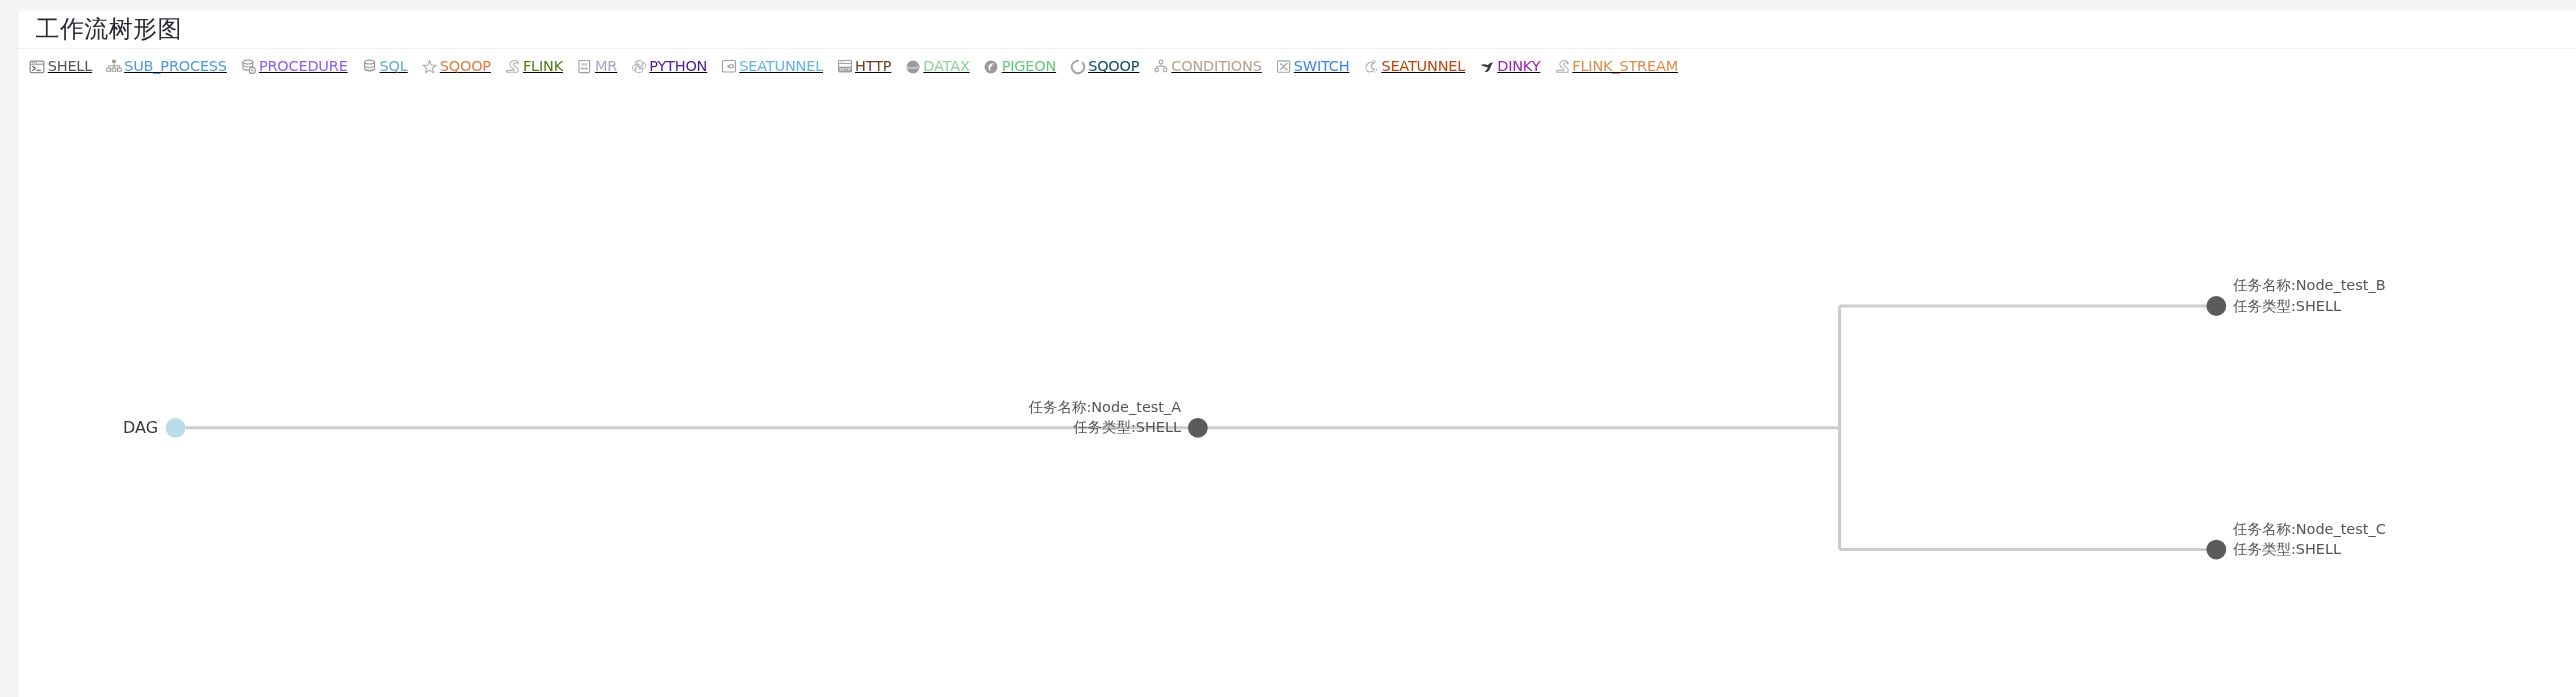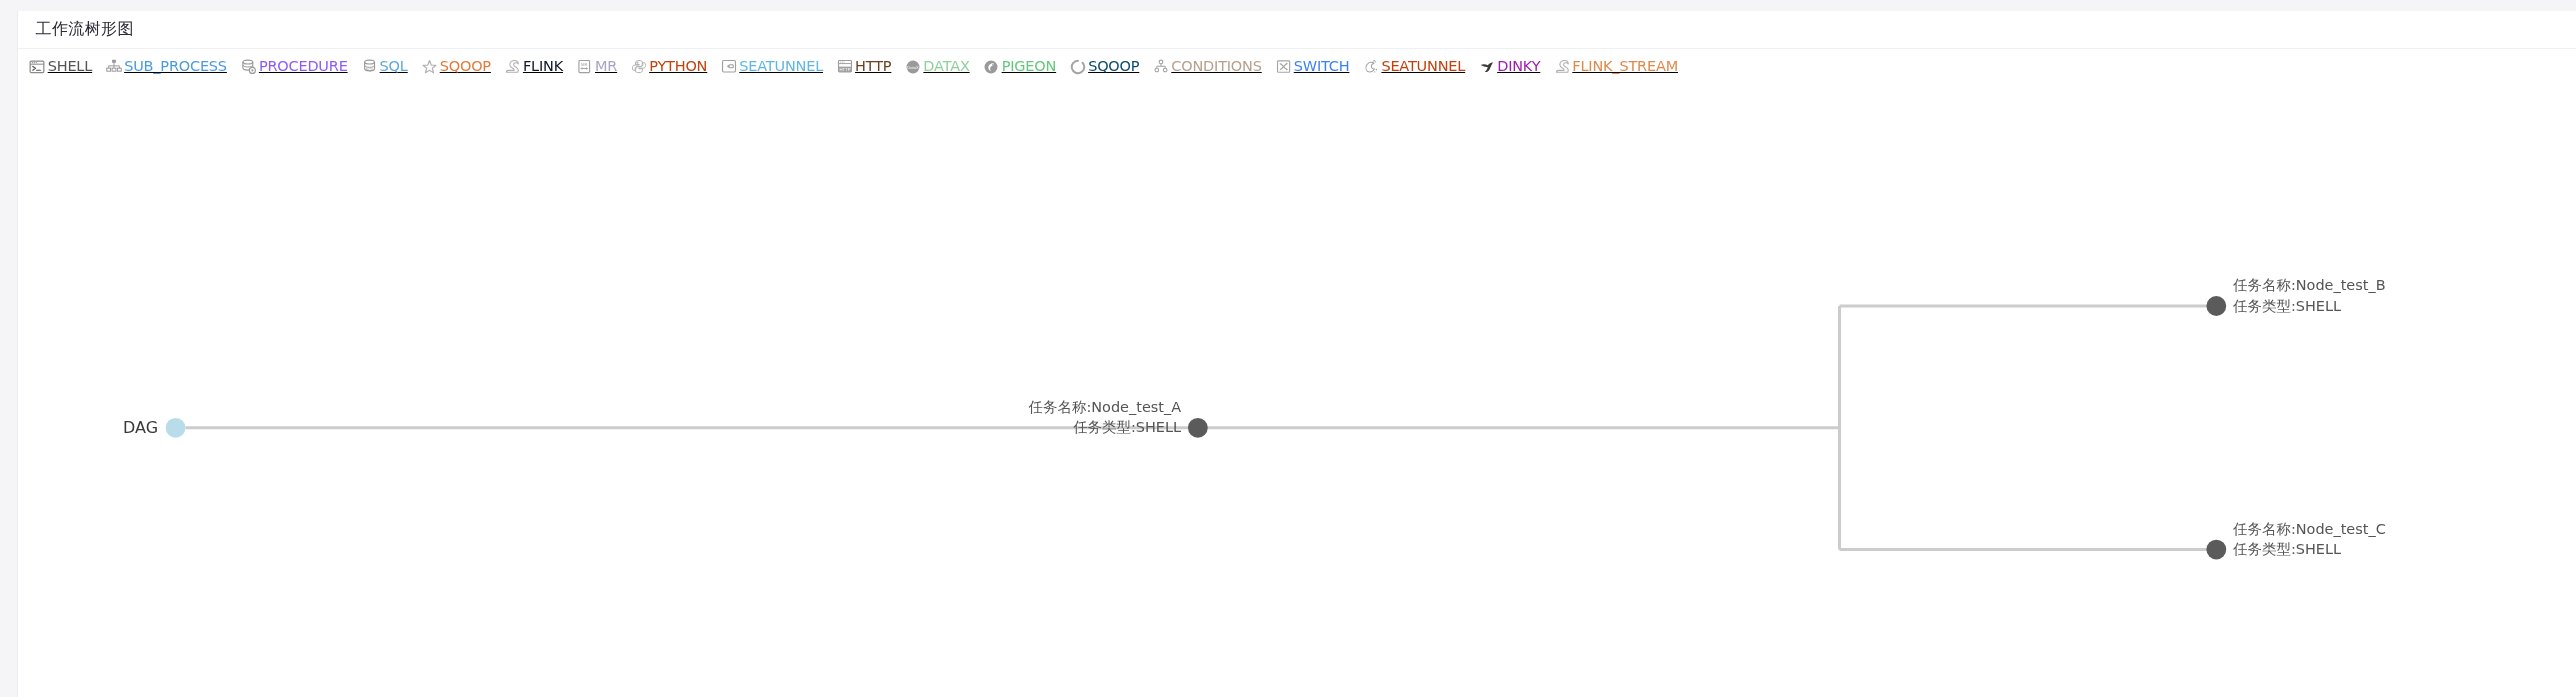--- a/index.html
+++ b/index.html
@@ -29,21 +29,21 @@
     overflow: hidden;
   }
   .card-header {
     height: 38px;
     border-bottom: 0.8px solid #eef0f3;
     display: flex;
     align-items: center;
     padding-left: 17.5px;
   }
   .card-title {
-    font-size: 16px;
+    font-size: 24px;
     color: #2b2b35;
     font-family: "DejaVu Sans", "Liberation Sans", sans-serif;
     letter-spacing: 0.4px;
     line-height: 1;
   }
   
   .legend {
     height: 36px;
     display: flex;
     align-items: center;
@@ -177,21 +177,21 @@
         </span>
         <span class="legend-label" style="color:#e07b39">SQOOP</span>
       </div>
 
       <div class="legend-item">
         <span class="legend-icon">
           <svg width="17" height="15.2" viewBox="0 0 22 20">
             <path d="M14 2 C10 2 7.5 4.5 7.5 7.5 C7.5 10 9.5 11 11 11.8 C12.6 12.6 13.5 13.5 13 15 L6 15 C4 15 3 16 3 17.5 L18 17.5 C19 15 18.5 12.5 16 11 C14 9.8 12.5 9 12.5 7.5 C12.5 6 13.5 5 15.5 5 C17 5 18 5.6 18.5 6.5 C19 4 17 2 14 2 Z" fill="none" stroke="#b0b0b0" stroke-width="1.4" stroke-linejoin="round"></path>
           </svg>
         </span>
-        <span class="legend-label" style="color:#0f172a">FLINK</span>
+        <span class="legend-label" style="color:#4d7c0f">FLINK</span>
       </div>
 
       <div class="legend-item">
         <span class="legend-icon">
           <svg width="14.5" height="15.2" viewBox="0 0 19 20">
             <rect x="2.5" y="2" width="14" height="16" rx="1.2" fill="#fff" stroke="#a0a0a0" stroke-width="1.5"></rect>
             <text x="9.5" y="9" text-anchor="middle" font-size="5.5" fill="#a0a0a0" font-family="Liberation Sans, sans-serif">MR</text>
             <line x1="5.5" y1="12.5" x2="13.5" y2="12.5" stroke="#a0a0a0" stroke-width="1.3"></line>
             <path d="M6.8 11 L5.3 12.5 L6.8 14" fill="none" stroke="#a0a0a0" stroke-width="1.2"></path>
             <path d="M12.2 11 L13.7 12.5 L12.2 14" fill="none" stroke="#a0a0a0" stroke-width="1.2"></path>
@@ -200,21 +200,21 @@
         <span class="legend-label" style="color:#a9a4c4">MR</span>
       </div>
 
       <div class="legend-item">
         <span class="legend-icon">
           <svg width="16" height="15.2" viewBox="0 0 21 20">
             <path d="M10.5 2 C7 2 6 3.4 6 5.2 V7.2 H10.8 V8 H4.8 C3 8 1.8 9.2 1.8 11.6 C1.8 14 2.9 15.3 4.7 15.3 H6.2 V13 C6.2 11 7.6 9.8 9.4 9.8 H13 C14.6 9.8 15.6 8.8 15.6 7.2 V5.2 C15.6 3.4 14 2 10.5 2 Z M8.4 4 a0.9 0.9 0 1 1 0 1.8 a0.9 0.9 0 0 1 0 -1.8 Z" fill="none" stroke="#b0b0b0" stroke-width="1.3" stroke-linejoin="round"></path>
             <path d="M10.5 18 C14 18 15 16.6 15 14.8 V12.8 H10.2 V12 H16.2 C18 12 19.2 10.8 19.2 8.4 C19.2 6 18.1 4.7 16.3 4.7 H14.8 V7 C14.8 9 13.4 10.2 11.6 10.2 H8 C6.4 10.2 5.4 11.2 5.4 12.8 V14.8 C5.4 16.6 7 18 10.5 18 Z" fill="none" stroke="#b0b0b0" stroke-width="1.3" stroke-linejoin="round"></path>
           </svg>
         </span>
-        <span class="legend-label" style="color:#c2410c">PYTHON</span>
+        <span class="legend-label" style="color:#4c1d95">PYTHON</span>
       </div>
 
       <div class="legend-item">
         <span class="legend-icon">
           <svg width="16" height="14.5" viewBox="0 0 21 19">
             <rect x="2" y="2" width="17" height="15" rx="1.5" fill="#fff" stroke="#a0a0a0" stroke-width="1.5"></rect>
             <path d="M11.5 6.5 L7.5 9.5 L11.5 12.5 Z" fill="#a0a0a0"></path>
             <line x1="11.5" y1="7.6" x2="16" y2="7.6" stroke="#a0a0a0" stroke-width="1.4"></line>
             <line x1="11.5" y1="11.4" x2="16" y2="11.4" stroke="#a0a0a0" stroke-width="1.4"></line>
             <line x1="16" y1="7.6" x2="16" y2="11.4" stroke="#a0a0a0" stroke-width="1.4"></line>

